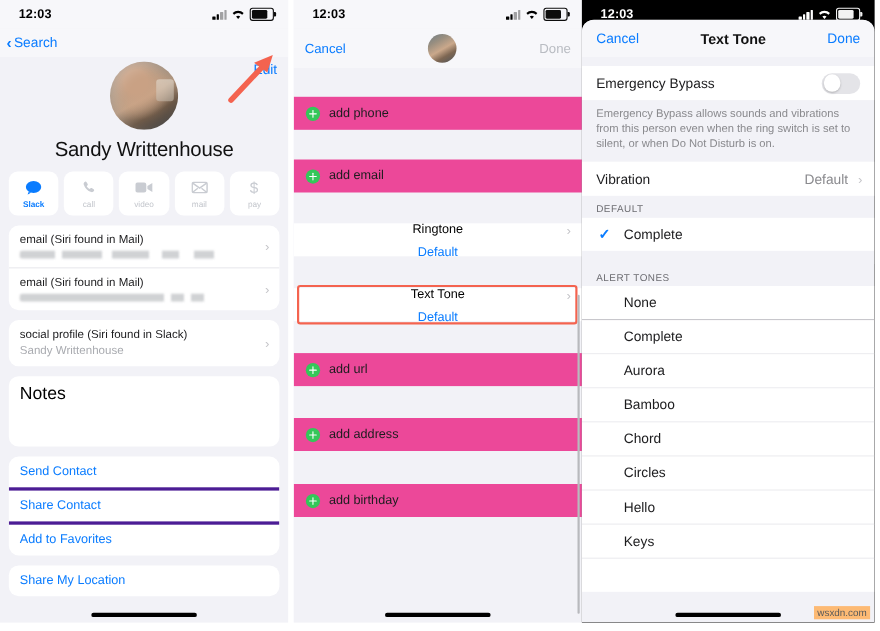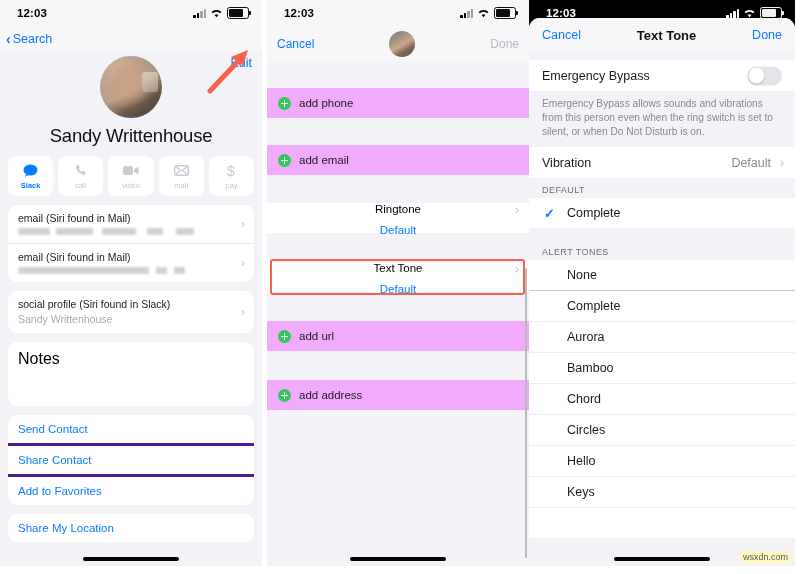--- a/index.html
+++ b/index.html
@@ -114,21 +114,21 @@
   .arrow-anno { position:absolute; pointer-events:none; }
 
   
   .nav2 { background:#f7f7fa; height:36px; display:flex; align-items:center;
           justify-content:space-between; padding:0 10px; font-size:12px;}
   .nav2 .cancel { color:#0a7cff; cursor:pointer;}
   .nav2 .done { color:#b9bcc2; cursor:pointer;}
   .nav2 .mini-avatar { width:26px;height:26px;border-radius:50%;
     background: linear-gradient(150deg,#6e7d86 0%,#9a8f80 28%,#caa88b 52%,#7d6652 72%,#4e555c 100%);}
   .sp { background:#f2f2f7; }
-  .e-row { background:#f0abfc; height:30px; display:flex; align-items:center; gap:8px;
+  .e-row { background:#ec4899; height:30px; display:flex; align-items:center; gap:8px;
            padding:0 11px; font-size:11.5px; color:#1c1c1e; cursor:pointer; position:relative;}
   .plus { width:13px;height:13px;border-radius:50%;background:#34c759;position:relative;flex:none;}
   .plus::before,.plus::after{content:"";position:absolute;background:#fff;border-radius:1px;}
   .plus::before{left:3px;right:3px;top:6px;height:1.6px;}
   .plus::after{top:3px;bottom:3px;left:5.7px;width:1.6px;}
   .tone-row { background:#fff; height:30px; display:flex; align-items:center; gap:9px;
               padding:0 11px; font-size:11.5px; position:relative; cursor:pointer;flex-direction:column;}
   .tone-row .val { color:#0a7cff; }
   .tone-row .chev { position:absolute; right:10px; color:#c4c4c8; font-size:12px; }
   .hl-box { position:absolute; left:3px; right:4px; border:2.2px solid #f4634f; border-radius:3px; pointer-events:none;}
@@ -153,21 +153,21 @@
               padding-left:38px; font-size:12.5px; color:#1c1c1e; position:relative; cursor:pointer;}
   .list-row.sep-strong { border-top:1px solid #c8c7cc; }
   .list-row.sep { border-top:1px solid #ededf0; }
   .check { position:absolute; left:15px; top:50%; transform:translateY(-50%);
            color:#0a7cff; font-size:13px; font-weight:bold; }
   .vib-val { position:absolute; right:24px; top:50%; transform:translateY(-50%);
              color:#8a8a8e; font-size:12.5px;}
   .vib-chev { position:absolute; right:11px; top:50%; transform:translateY(-50%);
               color:#c4c4c8; font-size:12px;}
   .watermark { position:absolute; right:4px; bottom:3px; font-size:9px; color:#5a5a5a;
-               background:#fef9c3; padding:1px 3px; }
+               background:#fdba74; padding:1px 3px; }
 </style>
 </head>
 <body>
 
 <div class="stage">
 
   <div class="panel" id="panel-1">
 
     <div class="statusbar light">
       <span>12:03</span>
@@ -357,20 +357,24 @@
       <span>add url</span>
     </div>
 
     <div class="sp" style="height:29px"></div>
     <div class="e-row">
       <span class="plus"></span>
       <span>add address</span>
     </div>
 
     <div class="sp" style="height:30px"></div>
+    <div class="e-row">
+      <span class="plus"></span>
+      <span>add birthday</span>
+    </div>
 
     <div class="sp" style="height:30px"></div>
 
     <div class="scroll-ind" style="top:268px;height:290px;"></div>
     <div class="home-ind"></div>
   </div>
 
   <div class="panel" id="panel-3">
 
     <div class="statusbar dark">

